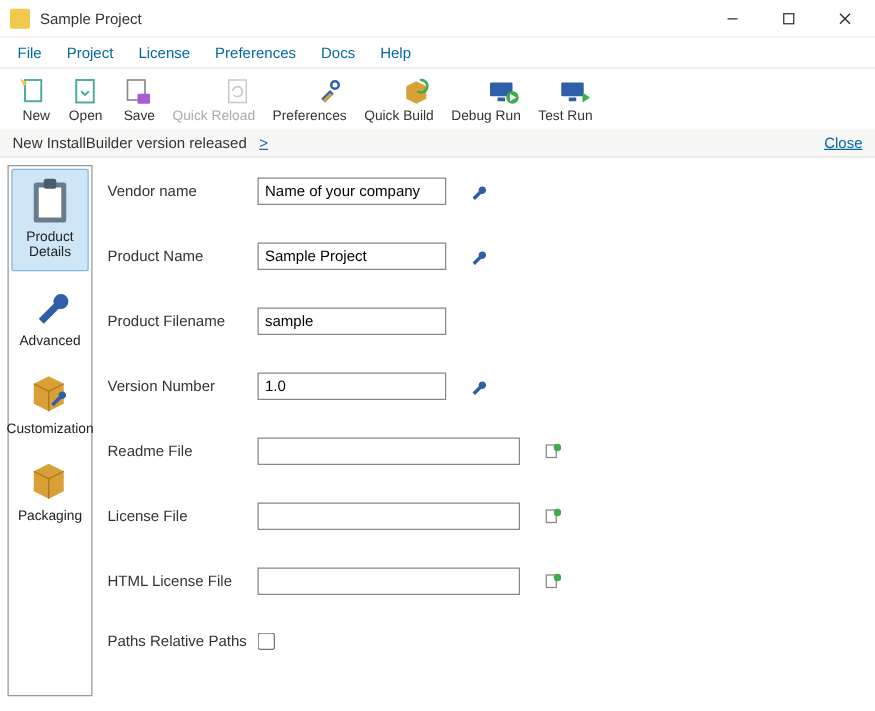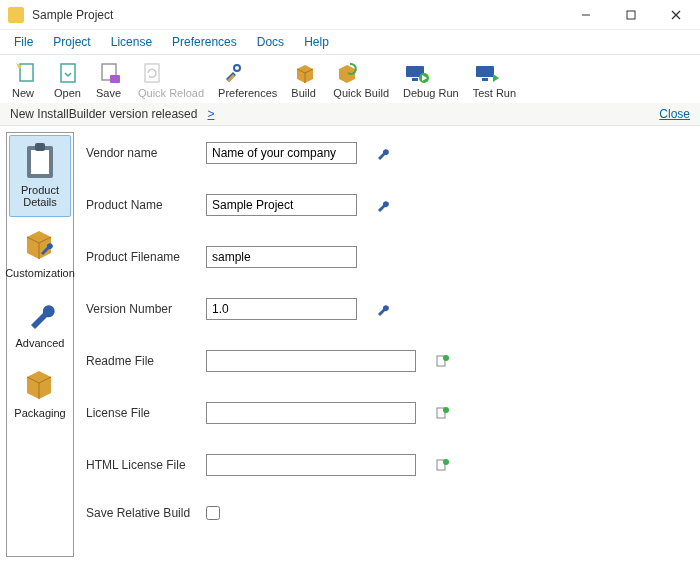--- a/index.html
+++ b/index.html
@@ -49,21 +49,21 @@
   
   .toolbar {
     display: flex;
     padding: 4px 6px 2px 6px;
     gap: 2px;
     align-items: flex-end;
   }
   .tool {
     display: flex;
     flex-direction: column;
-    align-items: flex-start;
+    align-items: flex-end;
     padding: 2px 6px;
     min-width: 40px;
   }
   .tool .ticon { width: 28px; height: 24px; display:flex; align-items:center; justify-content:center; }
   .tool .tlabel { font-size: 11px; margin-top: 2px; color: #333; }
   .tool.disabled .tlabel { color: #aaa; }
   
   .notify {
     display: flex;
     align-items: flex-end;
@@ -216,29 +216,20 @@
           <circle cx="17" cy="7" r="3" fill="none" stroke="#2f5fa8" stroke-width="2"></circle>
           <path d="M14 14 l-6 6" stroke="#d9a038" stroke-width="2.5"></path>
         </svg>
     </div>
     <div class="tlabel">Preferences</div>
   </div>
   <div class="tool">
     <div class="ticon">
       <svg width="24" height="24" viewBox="0 0 24 24">
           <path d="M4 8 l8 -4 l8 4 l0 10 l-8 4 l-8 -4 z" fill="#d9a038"></path>
-          <path d="M4 8 l8 4 l8 -4 M12 12 l0 10" stroke="#a87420" stroke-width="1" fill="none"></path>
-        </svg>
-    </div>
-    <div class="tlabel">Build</div>
-  </div>
-  <div class="tool">
-    <div class="ticon">
-      <svg width="24" height="24" viewBox="0 0 24 24">
-          <path d="M4 8 l8 -4 l8 4 l0 10 l-8 4 l-8 -4 z" fill="#d9a038"></path>
           <path d="M15 3 a5 5 0 1 1 -2 9" fill="none" stroke="#3dae4a" stroke-width="2"></path>
         </svg>
     </div>
     <div class="tlabel">Quick Build</div>
   </div>
   <div class="tool">
     <div class="ticon">
       <svg width="28" height="24" viewBox="0 0 28 24">
           <rect x="3" y="5" width="18" height="11" rx="1" fill="#2f5fa8"></rect>
           <rect x="9" y="17" width="6" height="3" fill="#2f5fa8"></rect>
@@ -276,40 +267,40 @@
             <rect x="4" y="4" width="26" height="32" rx="2" fill="#6a7b8c"></rect>
             <rect x="8" y="8" width="18" height="24" fill="#fff"></rect>
             <rect x="12" y="1" width="10" height="8" rx="2" fill="#4a5b6c"></rect>
           </svg>
       </div>
       <div class="slabel">Product Details</div>
     </div>
     <div class="side-item">
       <div class="sicon">
         <svg width="34" height="38" viewBox="0 0 34 38">
-            <path d="M4 12 l12 -6 l12 6 l0 16 l-12 6 l-12 -6 z" fill="#d9a038"></path>
-            <path d="M4 12 l12 6 l12 -6 M16 18 l0 16" stroke="#a87420" stroke-width="1" fill="none"></path>
-            <path d="M18 28 l6 -6 a3 3 0 1 1 2 2 l-6 6 z" fill="#2f5fa8"></path>
-          </svg>
-      </div>
-      <div class="slabel">Customization</div>
-    </div>
-    <div class="side-item">
-      <div class="sicon">
-        <svg width="34" height="38" viewBox="0 0 34 38">
             <path d="M8 30 l12 -12 a6 6 0 1 1 4 4 l-12 12 z" fill="#2f5fa8"></path>
           </svg>
       </div>
       <div class="slabel">Advanced</div>
     </div>
     <div class="side-item">
       <div class="sicon">
         <svg width="34" height="38" viewBox="0 0 34 38">
             <path d="M4 12 l12 -6 l12 6 l0 16 l-12 6 l-12 -6 z" fill="#d9a038"></path>
             <path d="M4 12 l12 6 l12 -6 M16 18 l0 16" stroke="#a87420" stroke-width="1" fill="none"></path>
+            <path d="M18 28 l6 -6 a3 3 0 1 1 2 2 l-6 6 z" fill="#2f5fa8"></path>
+          </svg>
+      </div>
+      <div class="slabel">Customization</div>
+    </div>
+    <div class="side-item">
+      <div class="sicon">
+        <svg width="34" height="38" viewBox="0 0 34 38">
+            <path d="M4 12 l12 -6 l12 6 l0 16 l-12 6 l-12 -6 z" fill="#d9a038"></path>
+            <path d="M4 12 l12 6 l12 -6 M16 18 l0 16" stroke="#a87420" stroke-width="1" fill="none"></path>
           </svg>
       </div>
       <div class="slabel">Packaging</div>
     </div>
   </div>
 
   <div class="form">
     <div class="row">
       <div class="flabel">Vendor name</div>
       <input type="text" value="Name of your company" style="">
@@ -365,17 +356,17 @@
       <div class="flabel">HTML License File</div>
       <input type="text" value="" style="">
       <div class="act-icon">
         <svg width="14" height="14" viewBox="0 0 14 14">
             <rect x="2" y="2" width="8" height="10" fill="#fff" stroke="#888"></rect>
             <circle cx="11" cy="4" r="3" fill="#3dae4a"></circle>
           </svg>
       </div>
     </div>
     <div class="row">
-      <div class="flabel">Save Relative Build</div>
+      <div class="flabel">Paths Relative Paths</div>
       <input type="checkbox" style="">
     </div>
   </div>
 </div>
 
 </body></html>

